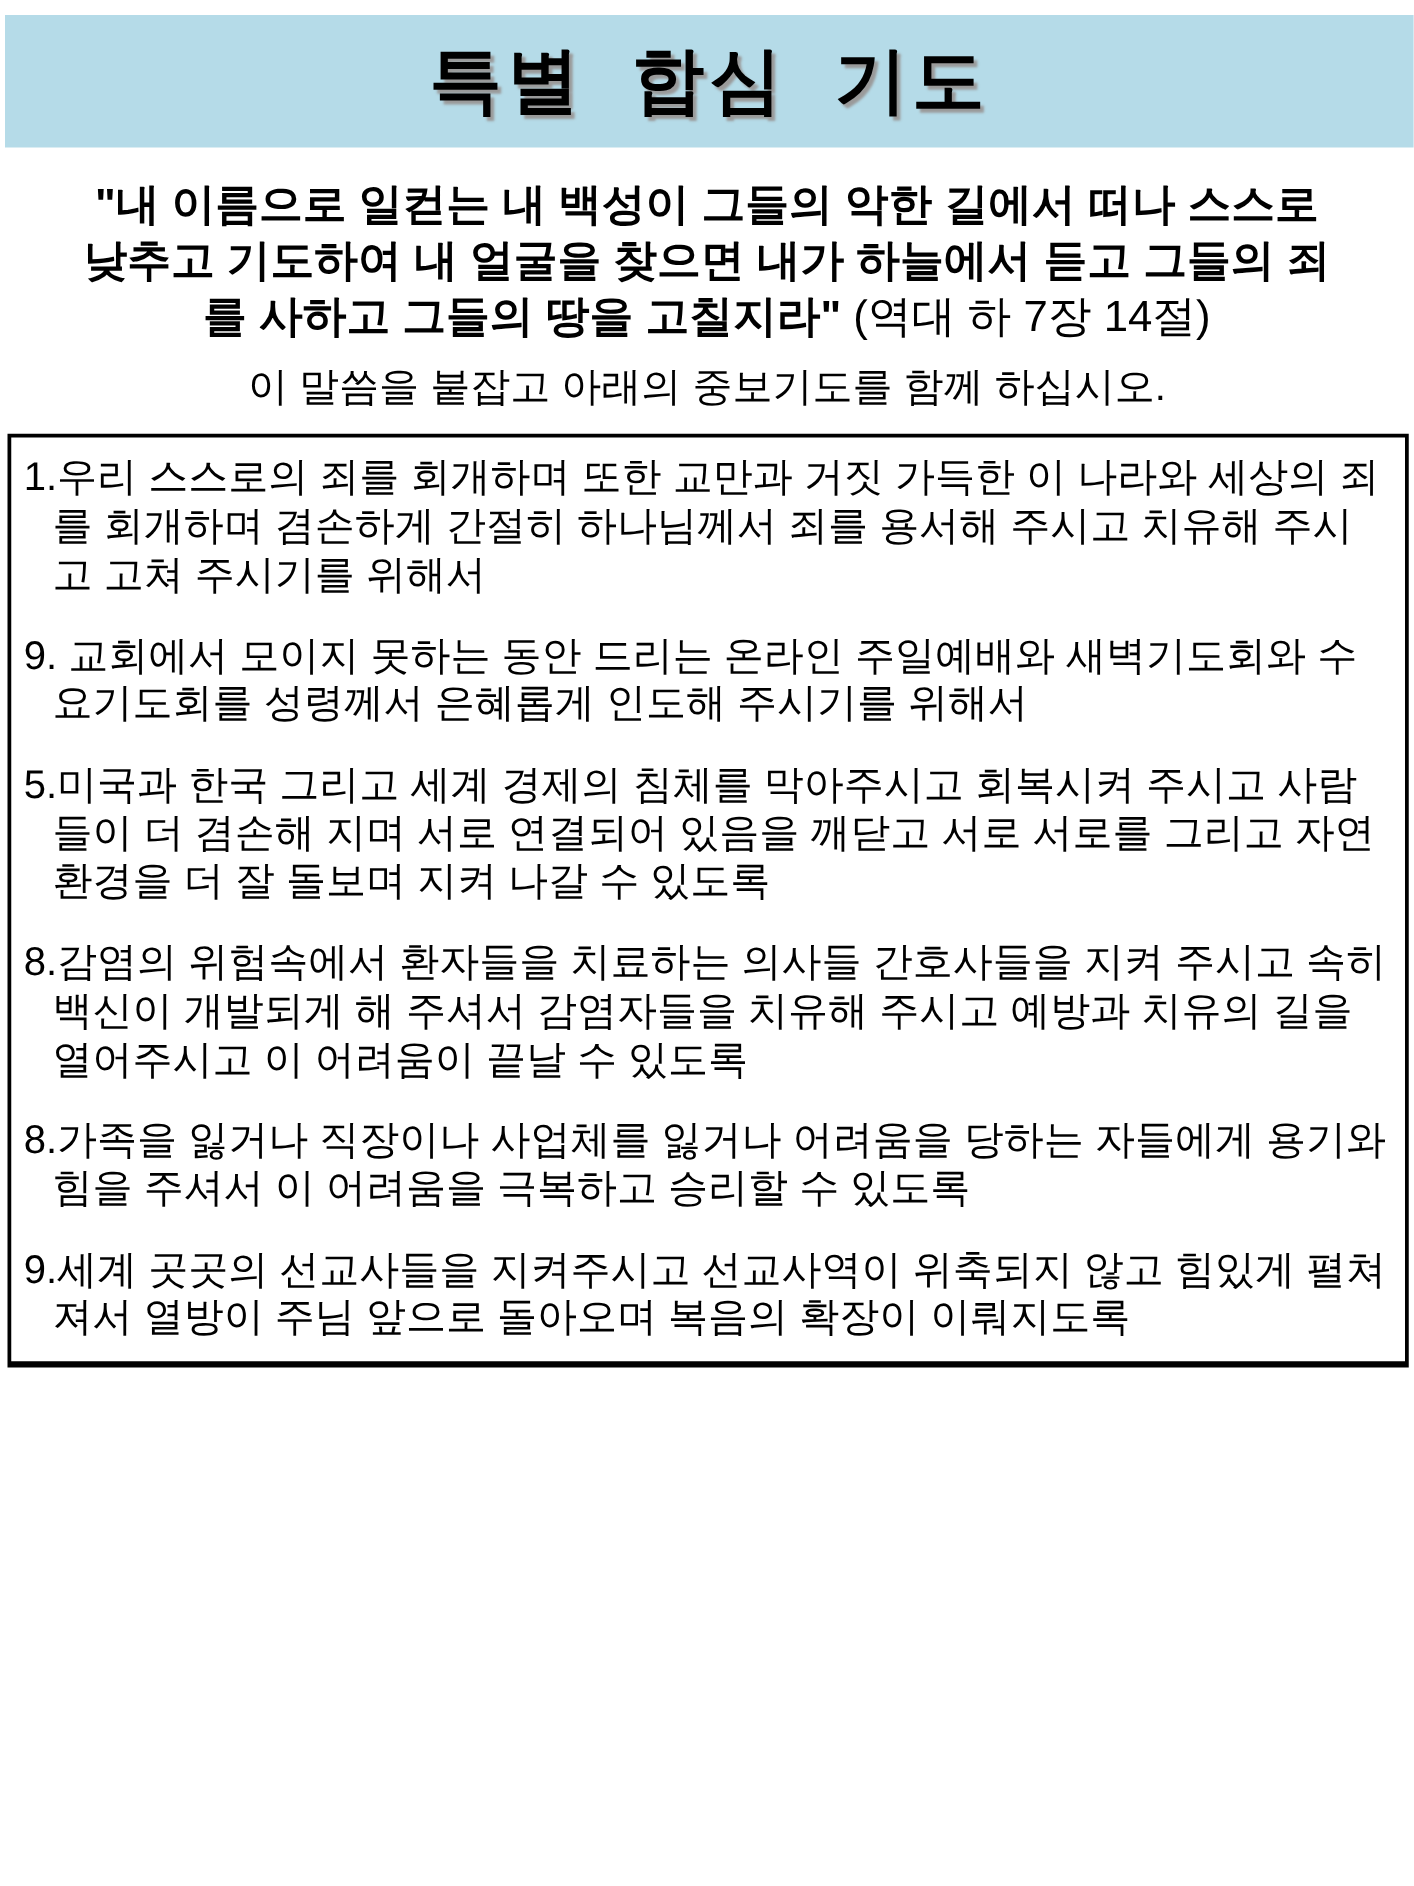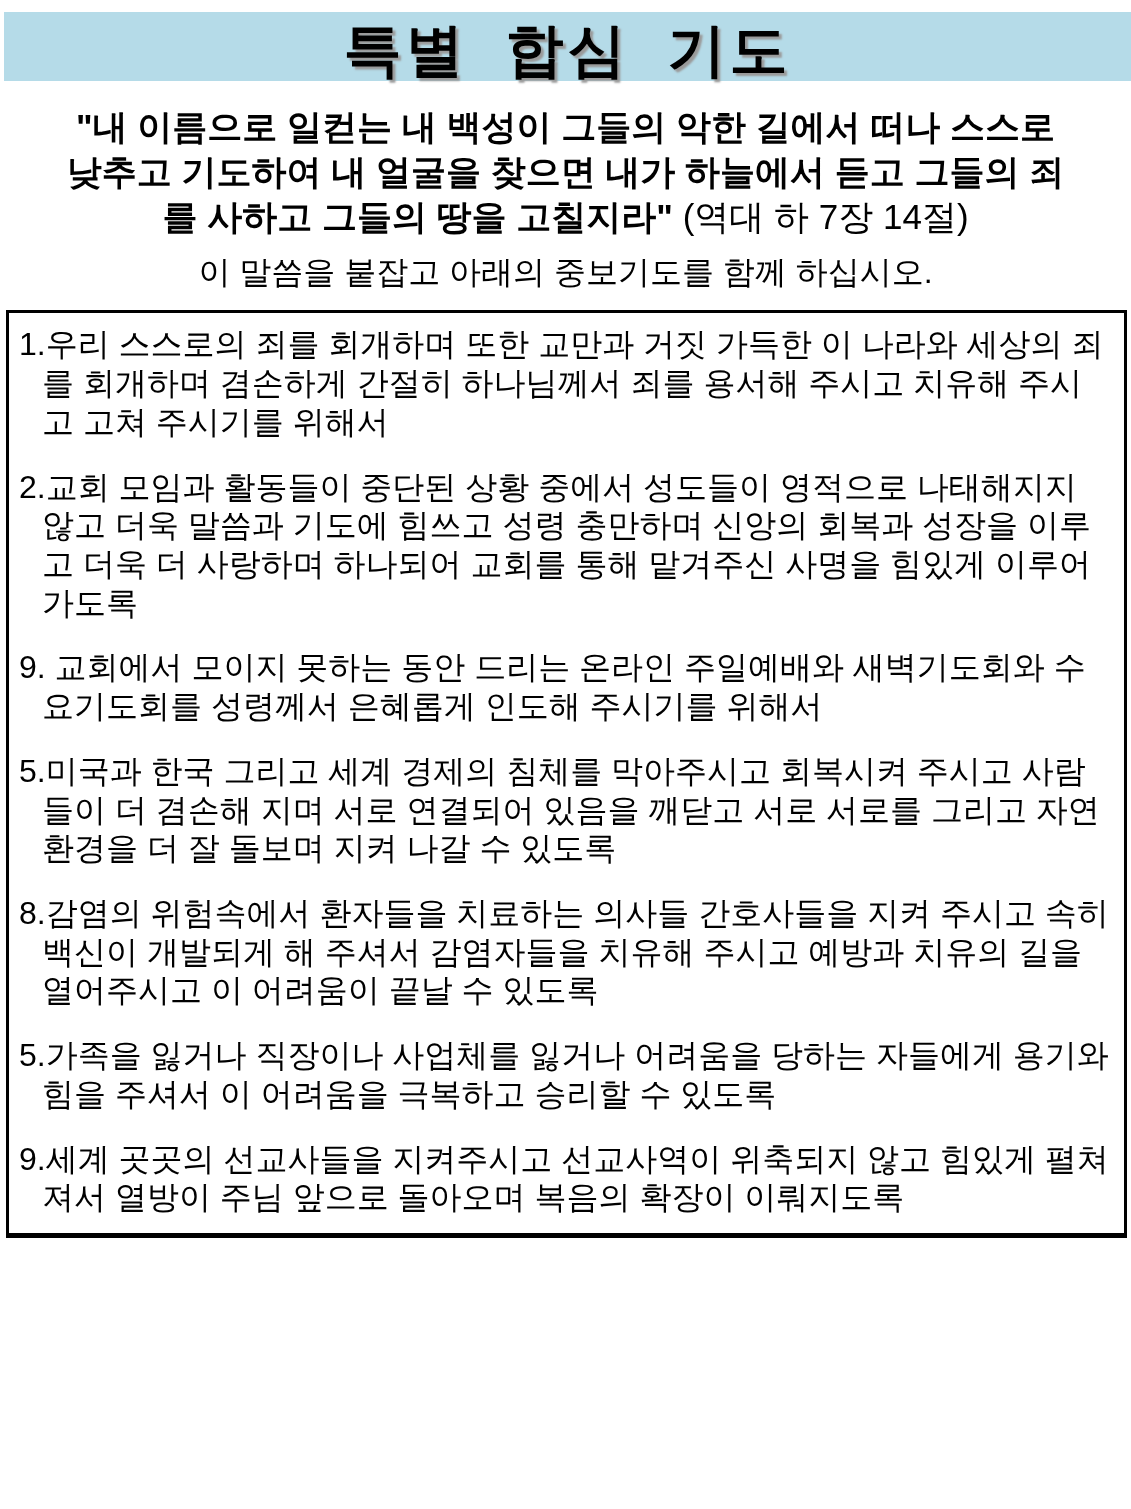--- a/index.html
+++ b/index.html
@@ -16,24 +16,24 @@
   }
   .page {
     width: 1131px;
     height: 1509px;
     box-sizing: border-box;
     background: #ffffff;
   }
   
   .banner {
     margin: 12px 0 0 4px;
-    height: 69px;
+    height: 106px;
     background: #b5dbe8;
     display: flex;
-    align-items: flex-start;
+    align-items: center;
     justify-content: center;
   }
   .banner h1 {
     margin: 0;
     font-size: 58px;
     font-weight: bold;
     letter-spacing: 4px;
     word-spacing: 18px;
     color: #000000;
     text-shadow: 3px 3px 2px #9a9a9a;
@@ -92,22 +92,21 @@
 
   <section class="quote-wrap">
     <p class="quote-text"><strong>"내 이름으로 일컫는 내 백성이 그들의 악한 길에서 떠나 스스로 낮추고 기도하여 내 얼굴을 찾으면 내가 하늘에서 듣고 그들의 죄를 사하고 그들의 땅을 고칠지라"</strong>
       <span class="ref">(역대 하 7장 14절)</span></p>
     <p class="subtitle">이 말씀을 붙잡고 아래의 중보기도를 함께 하십시오.</p>
   </section>
 
   <section class="prayer-box">
     <div id="prayer-list">
         <div class="item">1.우리 스스로의 죄를 회개하며 또한 교만과 거짓 가득한 이 나라와 세상의 죄를 회개하며 겸손하게 간절히 하나님께서 죄를 용서해 주시고 치유해 주시고 고쳐 주시기를 위해서</div>
-        <div class="item">2.교회 모임과 활동들이 중단된 상황 중에서 성도들이 영적으로 나태해지지 않고 더욱 말씀과 기도에 힘쓰고 성령 충만하며 신앙의 회복과 성장을 이루고 더욱 더 사랑하며 하나되어 교회를 통해 맡겨주신 사명을 힘있게 이루어 가도록</div>
         <div class="item">9. 교회에서 모이지 못하는 동안 드리는 온라인 주일예배와 새벽기도회와 수요기도회를 성령께서 은혜롭게 인도해 주시기를 위해서</div>
         <div class="item">5.미국과 한국 그리고 세계 경제의 침체를 막아주시고 회복시켜 주시고 사람들이 더 겸손해 지며 서로 연결되어 있음을 깨닫고 서로 서로를 그리고 자연 환경을 더 잘 돌보며 지켜 나갈 수 있도록</div>
         <div class="item">8.감염의 위험속에서 환자들을 치료하는 의사들 간호사들을 지켜 주시고 속히 백신이 개발되게 해 주셔서 감염자들을 치유해 주시고 예방과 치유의 길을 열어주시고 이 어려움이 끝날 수 있도록</div>
-        <div class="item">5.가족을 잃거나 직장이나 사업체를 잃거나 어려움을 당하는 자들에게 용기와 힘을 주셔서 이 어려움을 극복하고 승리할 수 있도록</div>
+        <div class="item">8.가족을 잃거나 직장이나 사업체를 잃거나 어려움을 당하는 자들에게 용기와 힘을 주셔서 이 어려움을 극복하고 승리할 수 있도록</div>
         <div class="item">9.세계 곳곳의 선교사들을 지켜주시고 선교사역이 위축되지 않고 힘있게 펼쳐져서 열방이 주님 앞으로 돌아오며 복음의 확장이 이뤄지도록</div>
       </div>
   </section>
 
 </div>
 
 </body></html>

